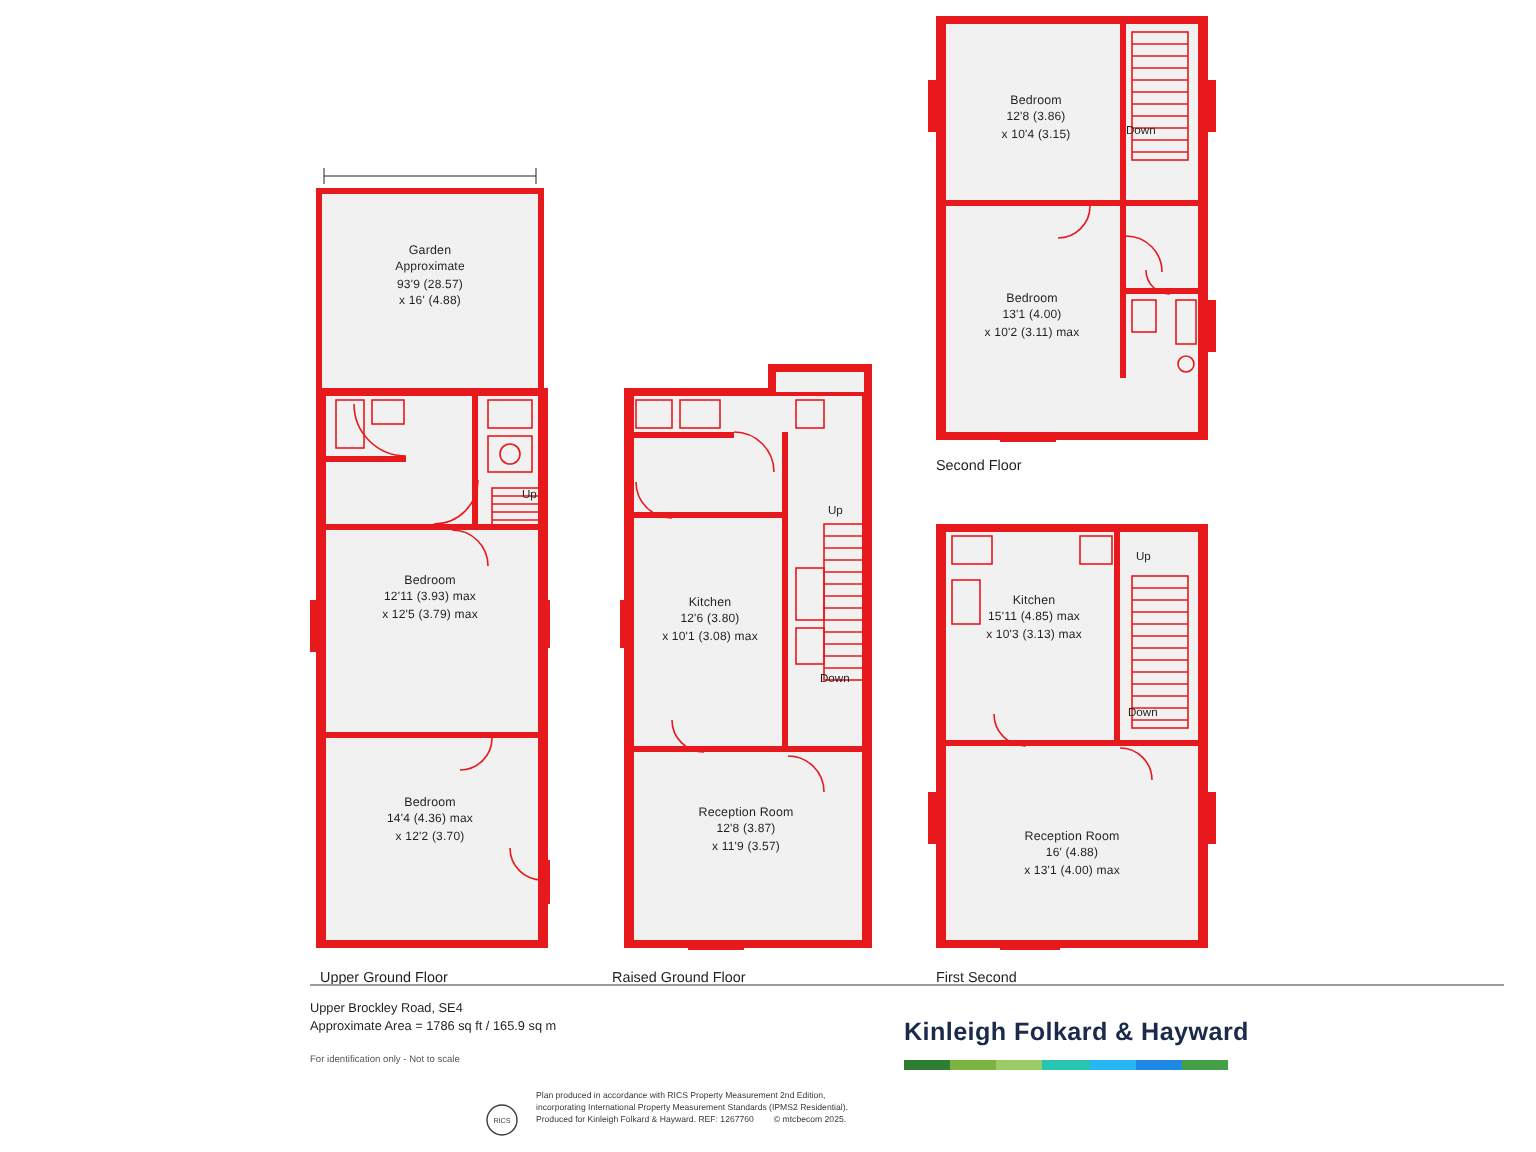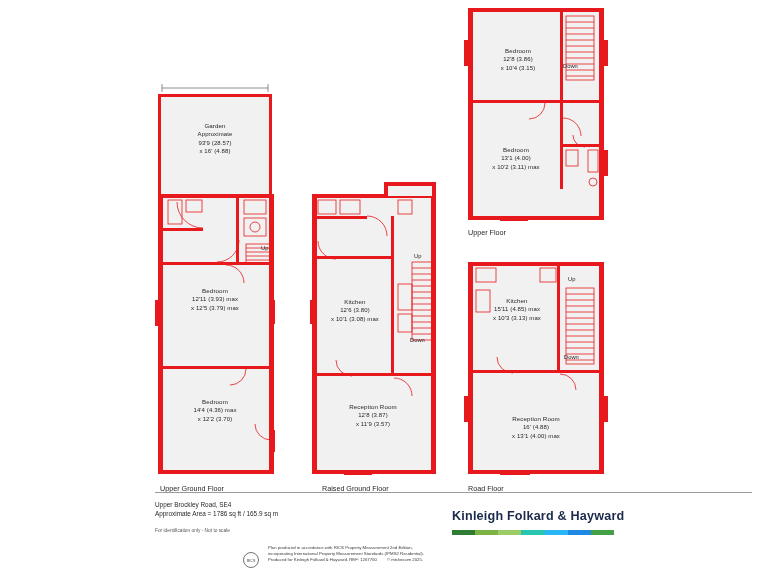--- a/index.html
+++ b/index.html
@@ -343,54 +343,54 @@
 
   <div class="room-label" style="left:318px; top:403px; width:110px;">
     <div class="rl-name">Reception Room</div>
     <div class="rl-dim">12'8 (3.87)</div>
     <div class="rl-dim">x 11'9 (3.57)</div>
   </div>
 
   <div class="dir-label" style="left:414px; top:253px;">Up</div>
   <div class="dir-label" style="left:410px; top:337px;">Down</div>
 
-  <div class="floor-title" style="left:322px; top:484px;text-align:right;">Raised Ground Floor</div>
+  <div class="floor-title" style="left:306px; top:484px;text-align:right;">Raised Ground Floor</div>
 
   <div class="room-label" style="left:478px; top:297px; width:78px;">
     <div class="rl-name">Kitchen</div>
     <div class="rl-dim">15'11 (4.85) max</div>
     <div class="rl-dim">x 10'3 (3.13) max</div>
   </div>
 
   <div class="room-label" style="left:480px; top:415px; width:112px;">
     <div class="rl-name">Reception Room</div>
     <div class="rl-dim">16' (4.88)</div>
     <div class="rl-dim">x 13'1 (4.00) max</div>
   </div>
 
   <div class="dir-label" style="left:568px; top:276px;">Up</div>
   <div class="dir-label" style="left:564px; top:354px;">Down</div>
 
-  <div class="floor-title" style="left:468px; top:484px;">Road Floor</div>
+  <div class="floor-title" style="left:468px; top:484px;">First Second</div>
 
   <div class="room-label" style="left:478px; top:47px; width:80px;">
     <div class="rl-name">Bedroom</div>
     <div class="rl-dim">12'8 (3.86)</div>
     <div class="rl-dim">x 10'4 (3.15)</div>
   </div>
 
   <div class="room-label" style="left:473px; top:146px; width:86px;">
     <div class="rl-name">Bedroom</div>
     <div class="rl-dim">13'1 (4.00)</div>
     <div class="rl-dim">x 10'2 (3.11) max</div>
   </div>
 
   <div class="dir-label" style="left:563px; top:63px;">Down</div>
 
-  <div class="floor-title" style="left:468px; top:228px;">Upper Floor</div>
+  <div class="floor-title" style="left:468px; top:228px;">Second Floor</div>
 
   <div class="footer">
     <div class="footer-line"></div>
 
     <div class="addr">
       <div>Upper Brockley Road, SE4</div>
       <div>Approximate Area = 1786 sq ft / 165.9 sq m</div>
     </div>
     <div class="scale-note">For identification only - Not to scale</div>
 

